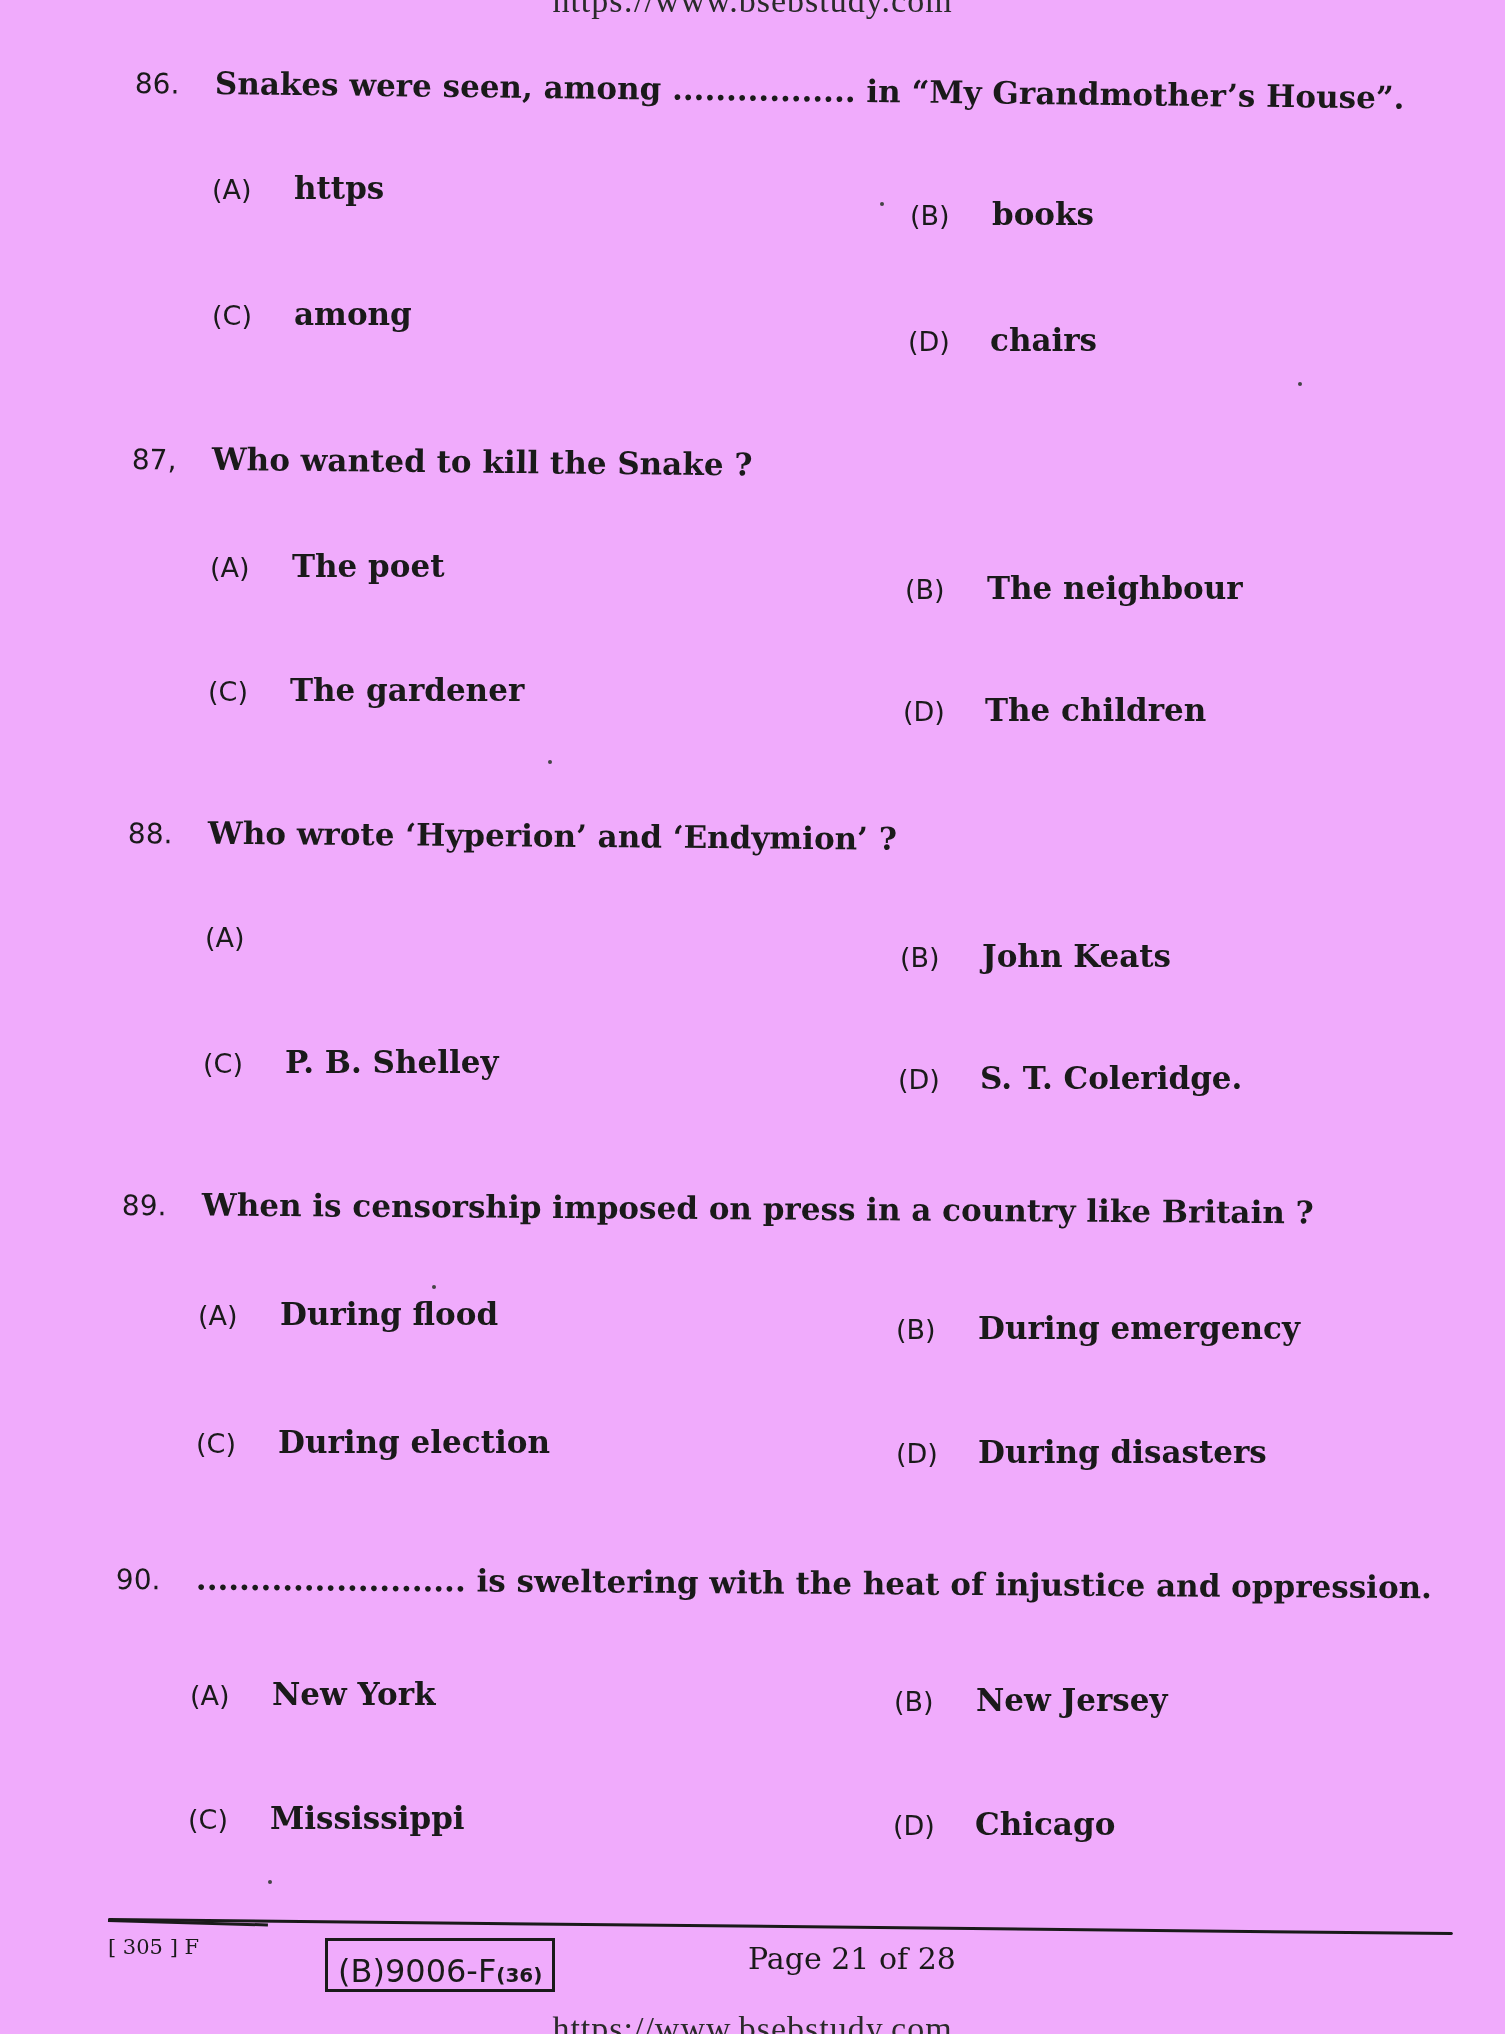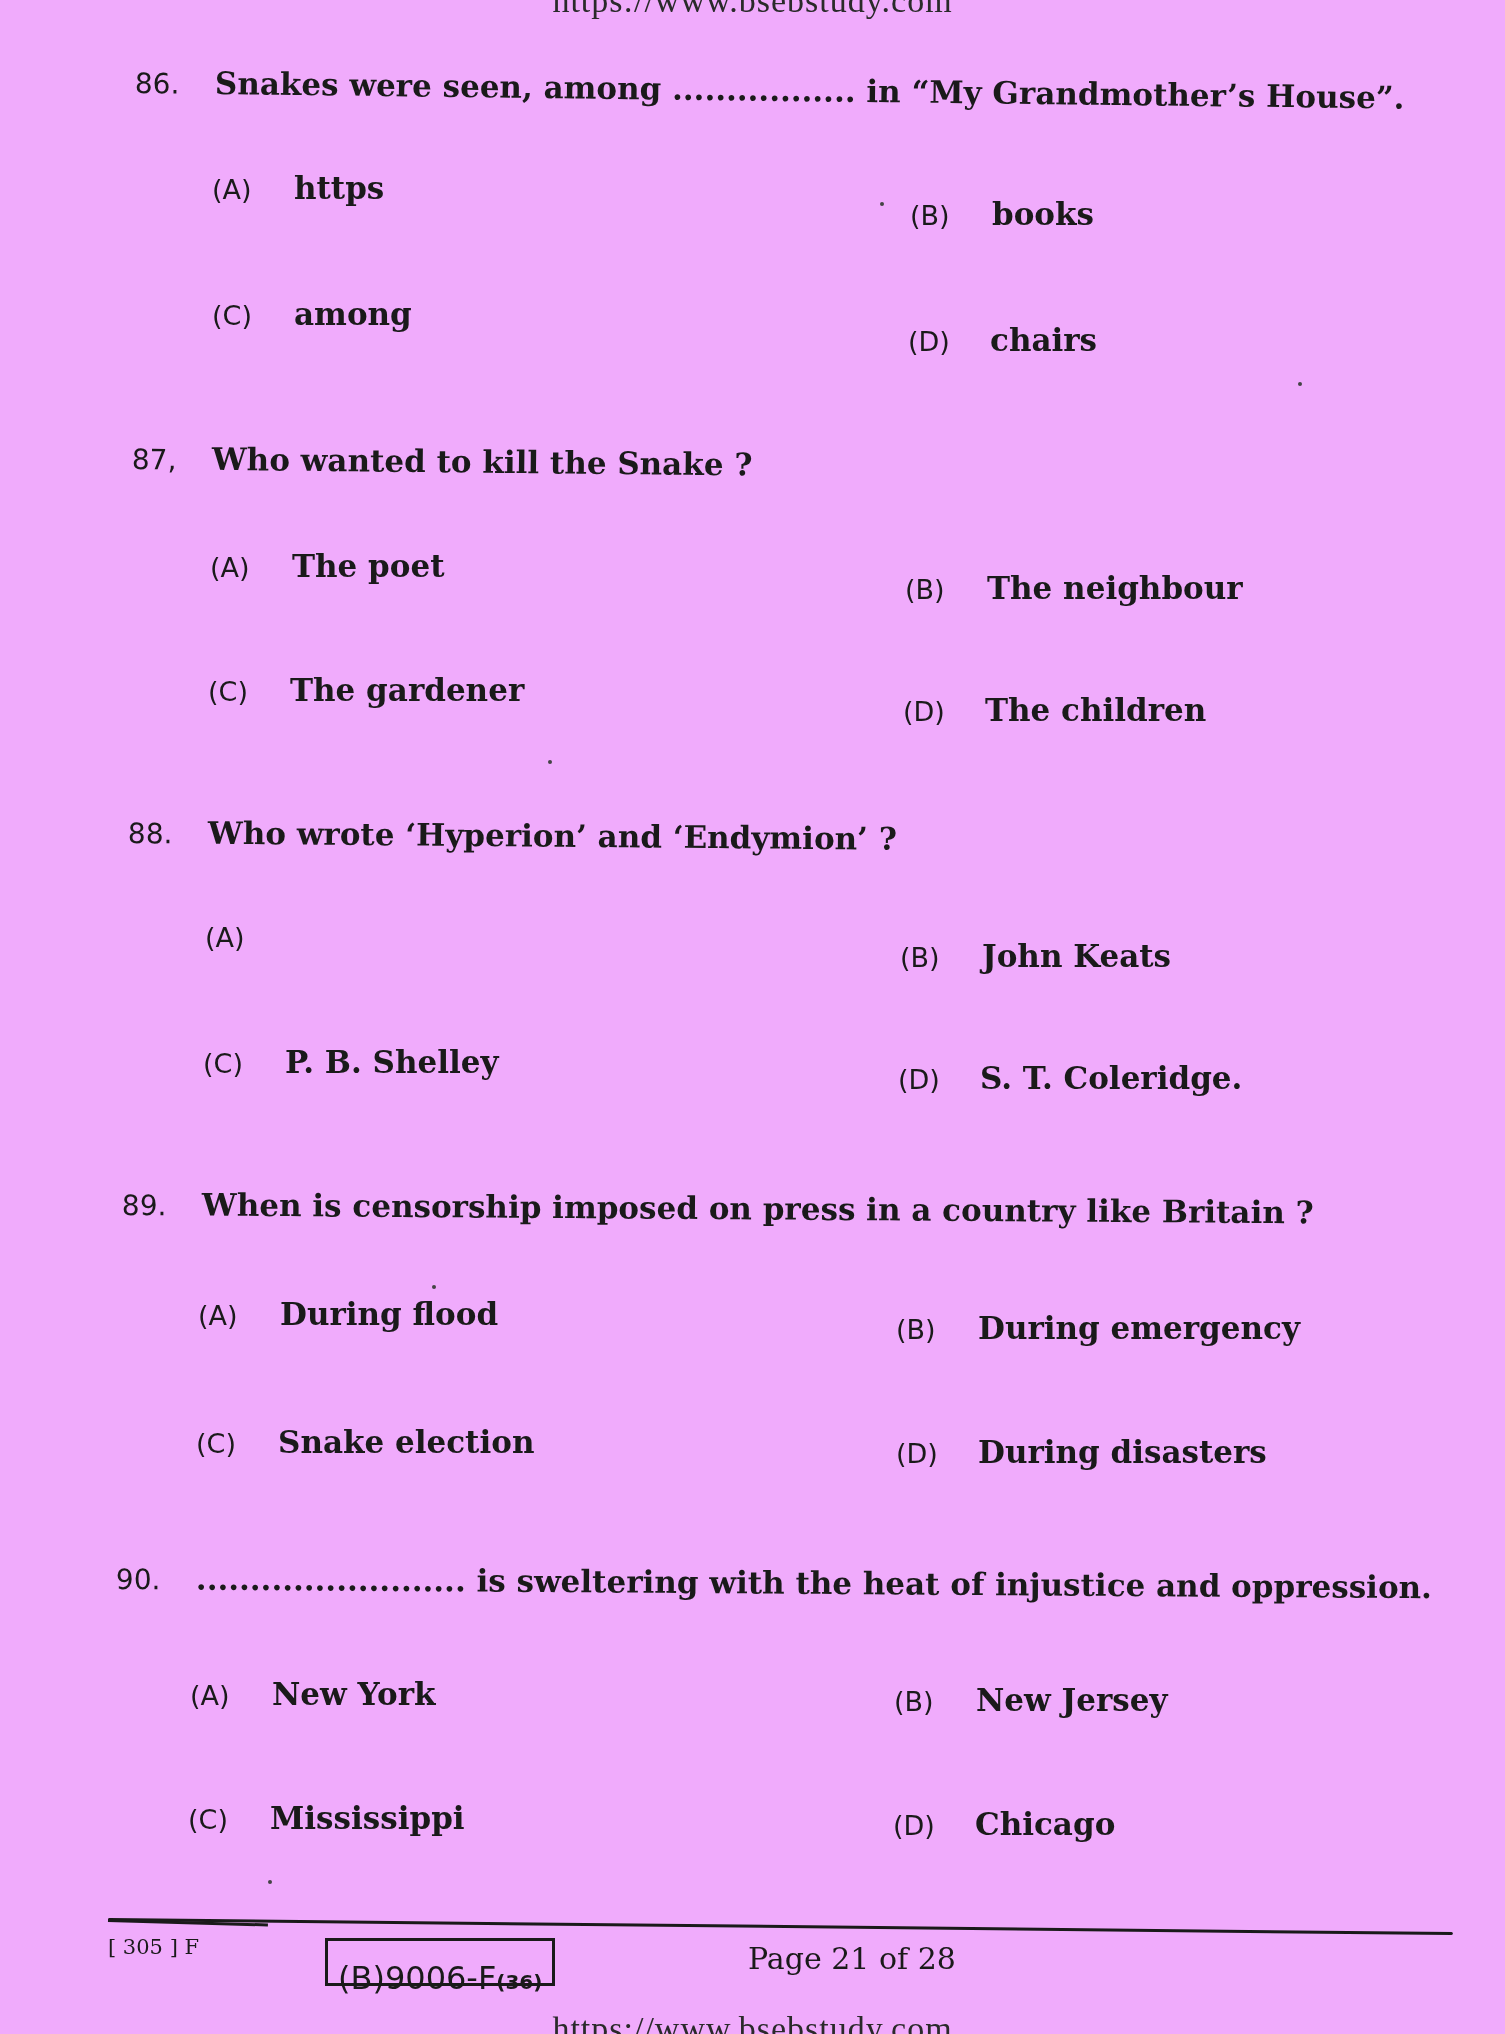--- a/index.html
+++ b/index.html
@@ -107,22 +107,22 @@
       left: 108px;
       top: 0;
       font-family: "DejaVu Serif", "Liberation Serif", serif;
       font-size: 21px;
       color: #1a1a1a;
     }
     .set-box {
       position: absolute;
       left: 325px;
       top: 3px;
-      height: 48px;
-      padding: 17px 10px;
+      height: 54px;
+      padding: 10px 10px;
       border: 3px solid #1a1a1a;
       font-family: "DejaVu Sans", "Liberation Sans", sans-serif;
       font-size: 32px;
       line-height: 40px;
       color: #1a1a1a;
     }
     .set-box .sub {
       font-size: 20px;
       font-weight: bold;
     }
@@ -225,21 +225,21 @@
     <div class="option" style="left:198px; top:1296px;">
       <span class="opt-letter">(A)</span>
       <span class="opt-text">During flood</span>
     </div>
     <div class="option" style="left:896px; top:1310px;">
       <span class="opt-letter">(B)</span>
       <span class="opt-text">During emergency</span>
     </div>
     <div class="option" style="left:196px; top:1424px;">
       <span class="opt-letter">(C)</span>
-      <span class="opt-text">Snake election</span>
+      <span class="opt-text">During election</span>
     </div>
     <div class="option" style="left:896px; top:1434px;">
       <span class="opt-letter">(D)</span>
       <span class="opt-text">During disasters</span>
     </div>
   </div>
 
   <div class="question">
     <div class="q-line" style="left:116px; top:1544px; transform: rotate(0.4deg);">
       <span class="q-num">90.</span>

